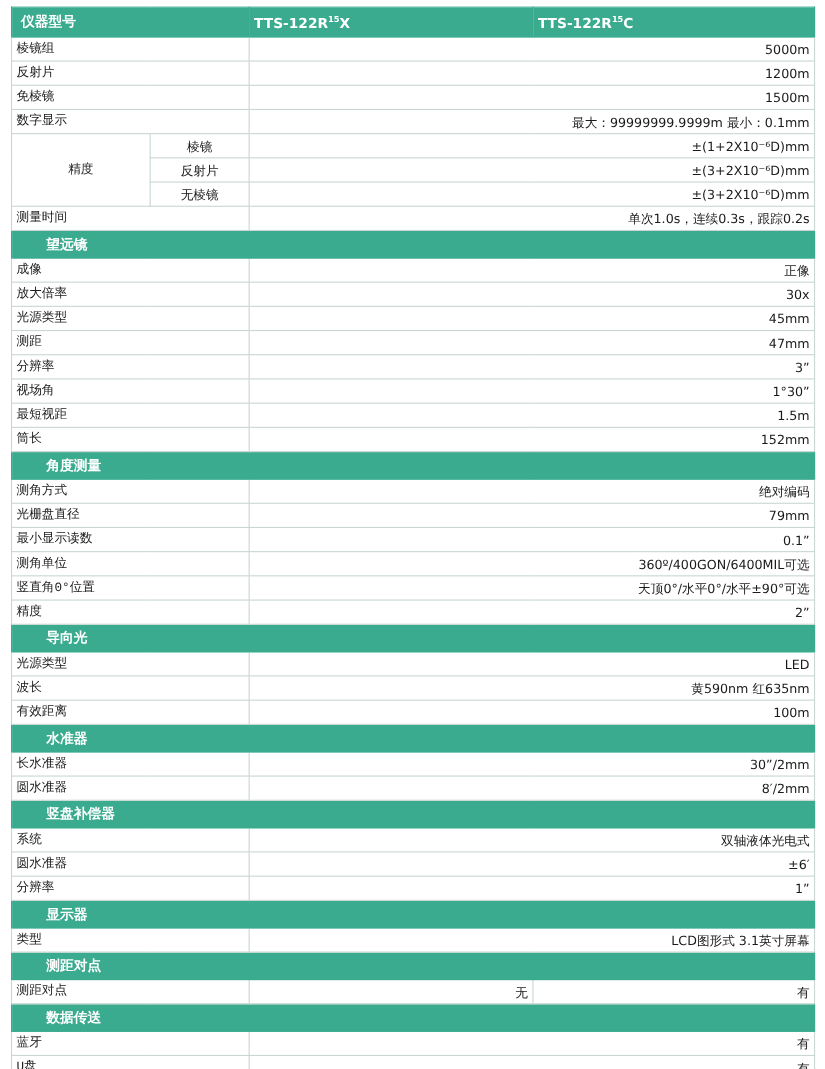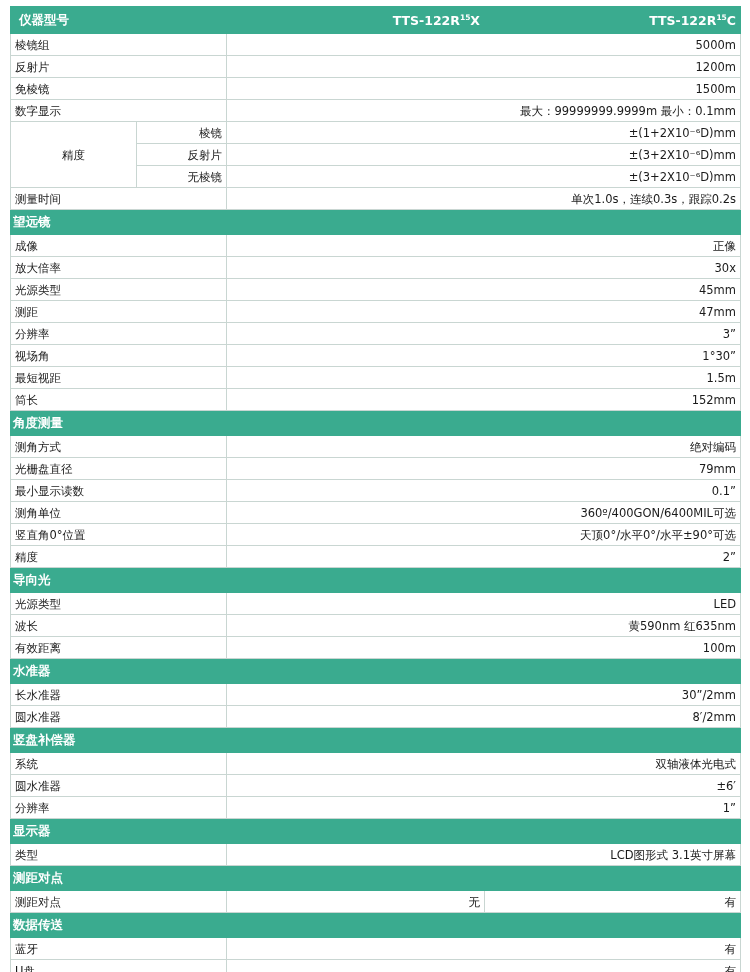--- a/index.html
+++ b/index.html
@@ -36,48 +36,49 @@
   col.c-label   { width: 126px; }
   col.c-sub     { width: 90px; }
   col.c-valA    { width: 258px; }
   col.c-valB    { width: 256px; }
 
   
   tr.head td {
     background: #3aab8f;
     color: #ffffff;
     font-weight: bold;
-    text-align: right;
+    text-align: left;
     height: 22px;
     font-size: 12.5px;
     border: 1px solid #3aab8f;
   }
   tr.head td.h-label {
     text-align: left;
     padding-left: 8px;
     margin-top: 48px;
   }
   
   tr.section td {
     background: #3aab8f;
     color: #ffffff;
     font-weight: bold;
     text-align: left;
-    padding-left: 2px;
+    padding-left: 31px;
     height: 20px;
     font-size: 12.5px;
     border: 1px solid #3aab8f;
   }
   td.label {
     text-align: left;
     padding-left: 8px;
     color: #1a1a1a;
+    font-family: Liberation Mono, monospace;
   }
   td.sublabel {
-    text-align: right;
+    text-align: center;
     color: #1a1a1a;
   }
   td.value {
     text-align: right;
     color: #1a1a1a;
   }
   td.merged-label {
     text-align: center;
     vertical-align: middle;
   }

